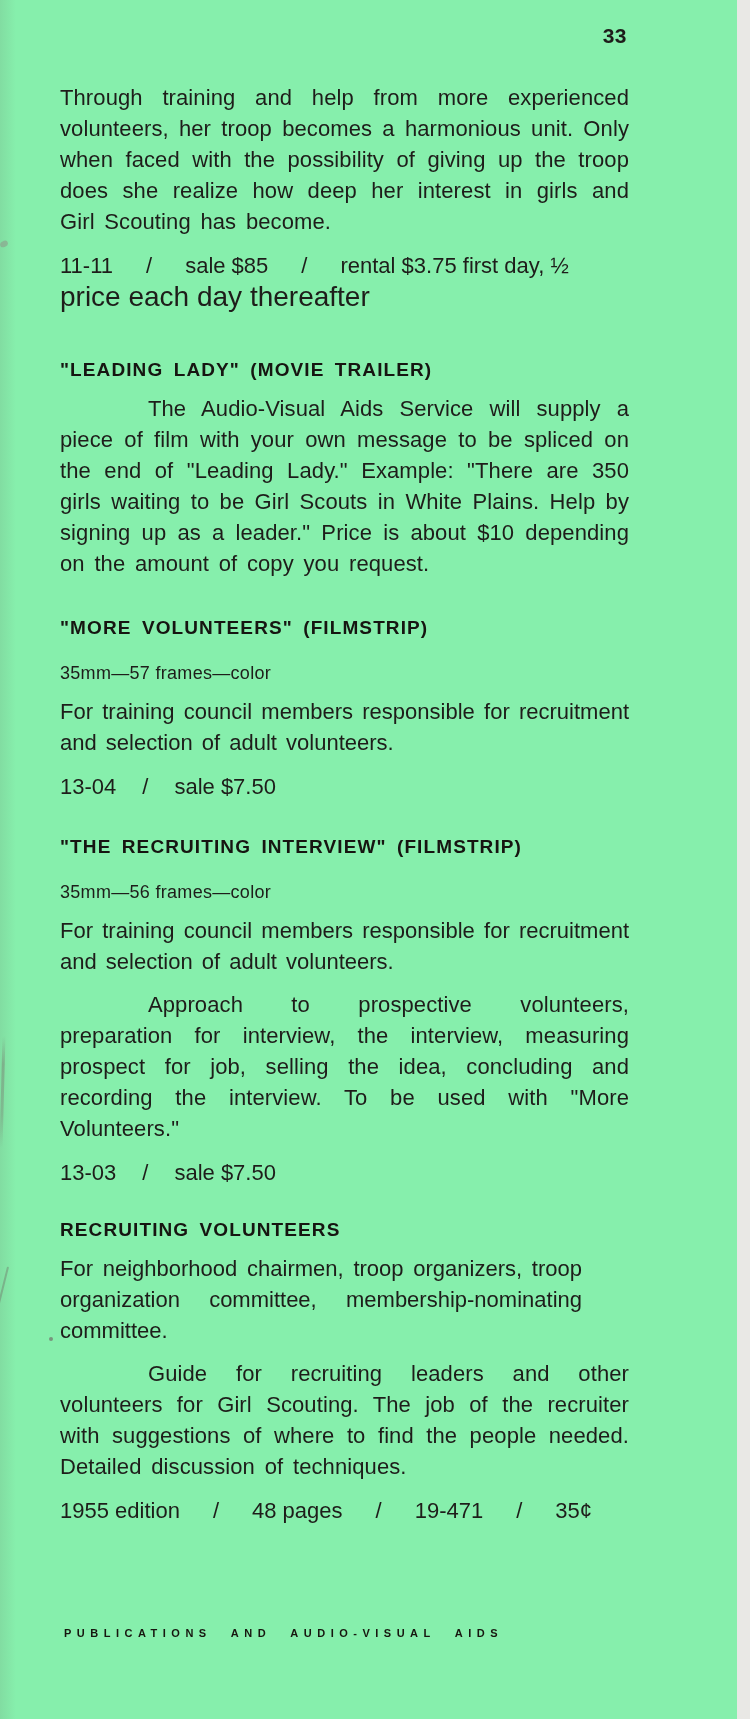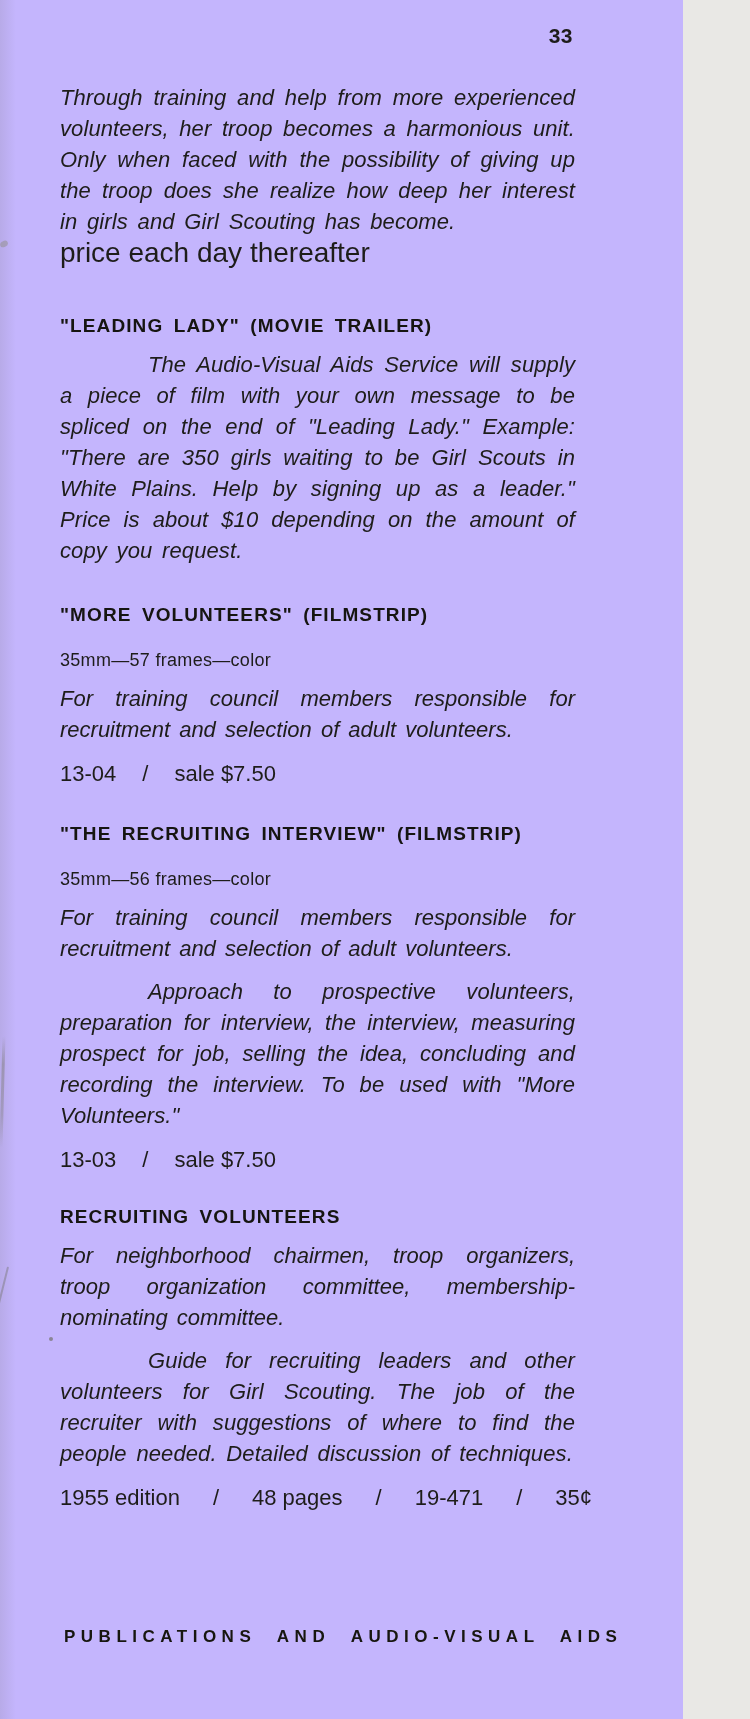--- a/index.html
+++ b/index.html
@@ -1,36 +1,36 @@
 <!DOCTYPE html>
 <html><head>
 <meta charset="utf-8">
 <style>
   * { box-sizing: border-box; }
   html, body { margin: 0; padding: 0; background: #e9e8e5; }
   .page {
     position: relative;
-    width: 683px;
+    width: 737px;
     height: 1719px;
-    background: #c4b5fd;
+    background: #86efac;
     color: #1e1d1a;
     font-family: "Liberation Sans", sans-serif;
     overflow: hidden;
   }
   .edge-shade {
     position: absolute; left: 0; top: 0; bottom: 0; width: 16px;
     background: linear-gradient(to right, rgba(100,98,90,.13), rgba(100,98,90,0));
     pointer-events: none;
   }
   .page-number {
     position: absolute; top: 24px; right: 110px;
     font-size: 21px; font-weight: bold; letter-spacing: .5px;
   }
   .content { padding: 82px 108px 0 60px; }
-  p { margin: 0; font-style: italic; }
+  p { margin: 0; }
   .body {
     font-size: 22px; line-height: 31px;
     text-align: justify; word-spacing: 3.5px; letter-spacing: .1px;
   }
   .indent { text-indent: 88px; }
   .audience {
     font-size: 22px; line-height: 31px;
     text-align: justify; word-spacing: 3px; margin-top: 12px;
   }
   .audience.narrow { max-width: 522px; }
@@ -45,21 +45,21 @@
   .spec { font-size: 18px; letter-spacing: .3px; margin-top: 24px; }
   .desc { margin-top: 12px; }
   .catalog {
     font-size: 22px; line-height: 31px; margin-top: 13px; white-space: nowrap;
   }
   .catalog .slash { display: inline-block; margin: 0 26px; }
   .catalog.spread .slash { margin: 0 33px; }
   .catalog-cont { font-size: 28px; line-height: 31px; }
   .footer {
     position: absolute; left: 64px; top: 1627px;
-    font-size: 17px; font-weight: bold;
+    font-size: 11px; font-weight: bold;
     letter-spacing: 5.5px; word-spacing: 11px; color: #17160f;
   }
   .artifact { position: absolute; pointer-events: none; }
   .art-1 { left: 0; top: 241px; width: 8px; height: 6px; background: #8f8e86;
            opacity: .5; border-radius: 60% 40% 55% 45%; transform: rotate(-18deg); }
   .art-2 { left: 1px; top: 1036px; width: 3px; height: 112px; border-radius: 2px;
            background: linear-gradient(to bottom, rgba(120,119,110,0),
              rgba(120,119,110,.45) 25%, rgba(120,119,110,.35) 70%, rgba(120,119,110,0));
            transform: rotate(1.5deg); }
   .art-3 { left: 1px; top: 1266px; width: 2px; height: 50px; border-radius: 2px;
@@ -76,20 +76,23 @@
   <div class="artifact art-2"></div>
   <div class="artifact art-3"></div>
   <div class="artifact art-4"></div>
 
   <div class="page-number">33</div>
 
   <div class="content">
 
     <section>
       <p class="body">Through training and help from more experienced volunteers, her troop becomes a harmonious unit. Only when faced with the possibility of giving up the troop does she realize how deep her interest in girls and Girl Scouting has become.</p>
+      <div class="catalog spread">
+        <span>11-11</span><span class="slash">/</span><span>sale $85</span><span class="slash">/</span><span>rental $3.75 first day, ½</span>
+      </div>
       <div class="catalog-cont">price each day thereafter</div>
     </section>
 
     <section>
       <h2 class="heading h-lead">"LEADING LADY" (MOVIE TRAILER)</h2>
       <p class="body indent desc">The Audio-Visual Aids Service will supply a piece of film with your own message to be spliced on the end of "Leading Lady." Example: "There are 350 girls waiting to be Girl Scouts in White Plains. Help by signing up as a leader." Price is about $10 depending on the amount of copy you request.</p>
     </section>
 
     <section>
       <h2 class="heading h-more">"MORE VOLUNTEERS" (FILMSTRIP)</h2>

